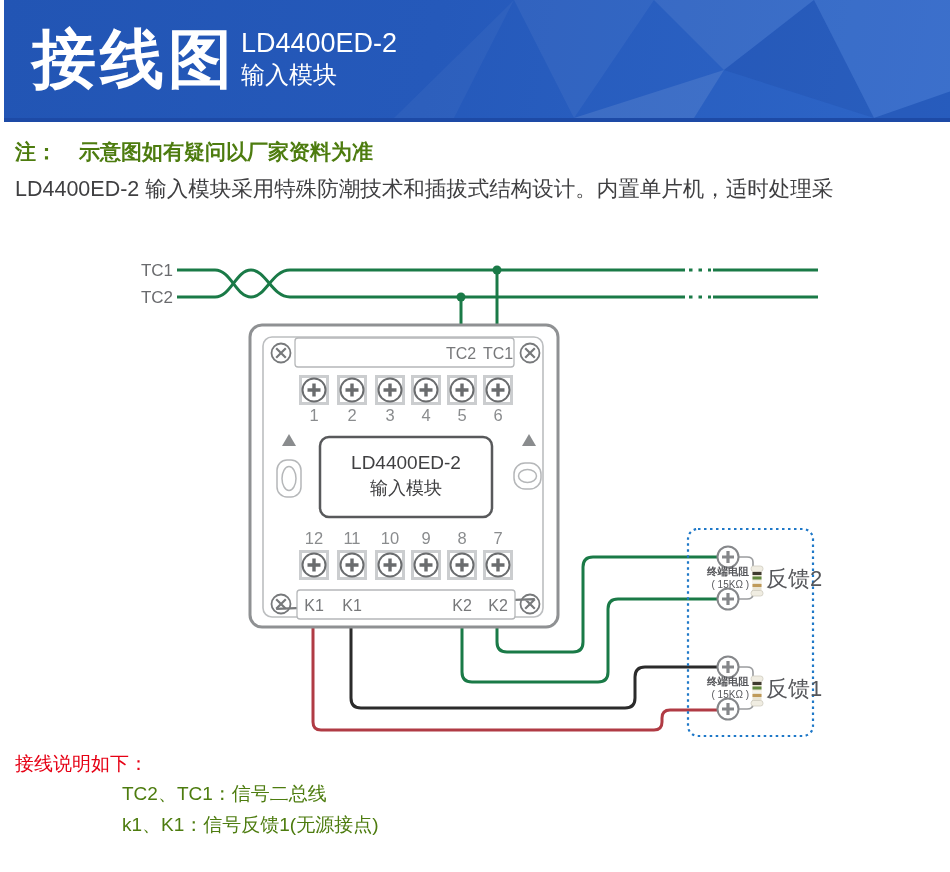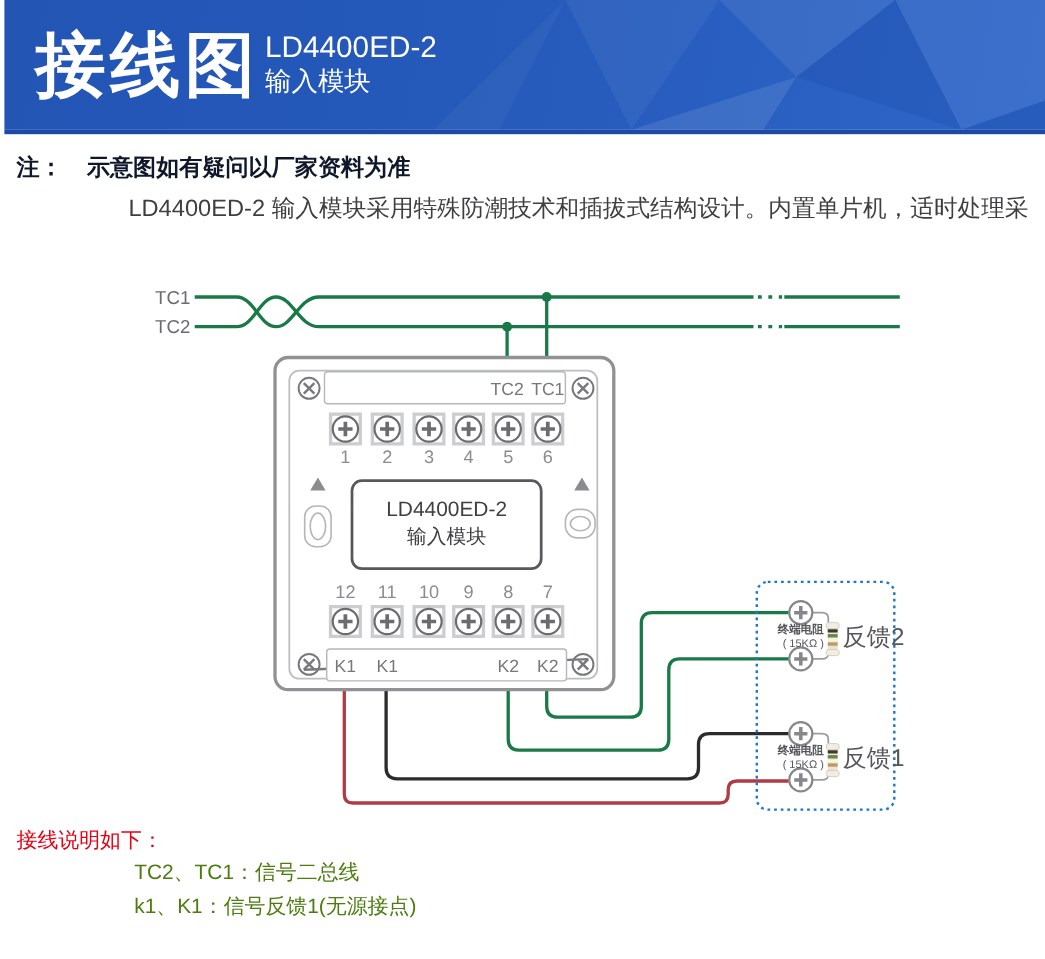--- a/index.html
+++ b/index.html
@@ -12,21 +12,21 @@
   .header svg.facets{position:absolute;right:0;top:0;height:118px;}
   .header .title{position:absolute;left:28px;top:12px;font-size:64px;font-weight:bold;
           color:#fff;letter-spacing:4px;line-height:94px;}
   .header .sub{position:absolute;left:237px;top:27px;color:#fff;}
   .header .sub .model{font-size:27px;line-height:33px;font-weight:500;}
   .header .sub .name{font-size:24px;line-height:30px;}
   
   .note{position:absolute;left:15px;top:138px;font-size:21px;font-weight:bold;}
   .note .gap{display:inline-block;width:22px;}
   .para{position:absolute;left:15px;top:170px;width:920px;font-size:21.5px;
-        line-height:38px;color:#3f3f41;text-align:right;}
+        line-height:38px;color:#3f3f41;}
   
   svg.diagram{position:absolute;left:0;top:255px;}
   
   .legend-head{position:absolute;left:15px;top:751px;font-size:19px;font-weight:normal;}
   .legend-items{position:absolute;left:122px;top:778px;font-size:19px;color:#4d7c0f;
         line-height:31px;}
 </style>
 </head>
 <body>
 
@@ -42,21 +42,21 @@
       <polygon points="480,118 560,90 560,118" fill="rgba(20,60,150,0.22)"></polygon>
       <polygon points="0,118 120,0 60,118" fill="rgba(255,255,255,0.04)"></polygon>
     </svg>
     <div class="title">接线图</div>
     <div class="sub">
       <div class="model">LD4400ED-2</div>
       <div class="name">输入模块</div>
     </div>
   </header>
 
-  <div class="note" style="color:#0f172a">
+  <div class="note" style="color:#4d7c0f">
     <span>注：</span><span class="gap"></span><span>示意图如有疑问以厂家资料为准</span>
   </div>
   <div class="para">
     <div>LD4400ED-2 输入模块采用特殊防潮技术和插拔式结构设计。内置单片机，适时处理采</div>
   </div>
 
   <svg class="diagram" width="950" height="492" viewBox="0 0 950 492">
 
     <text x="173" y="21" text-anchor="end" font-size="17" fill="#6a6b6e">TC1</text>
     <text x="173" y="48" text-anchor="end" font-size="17" fill="#6a6b6e">TC2</text>

